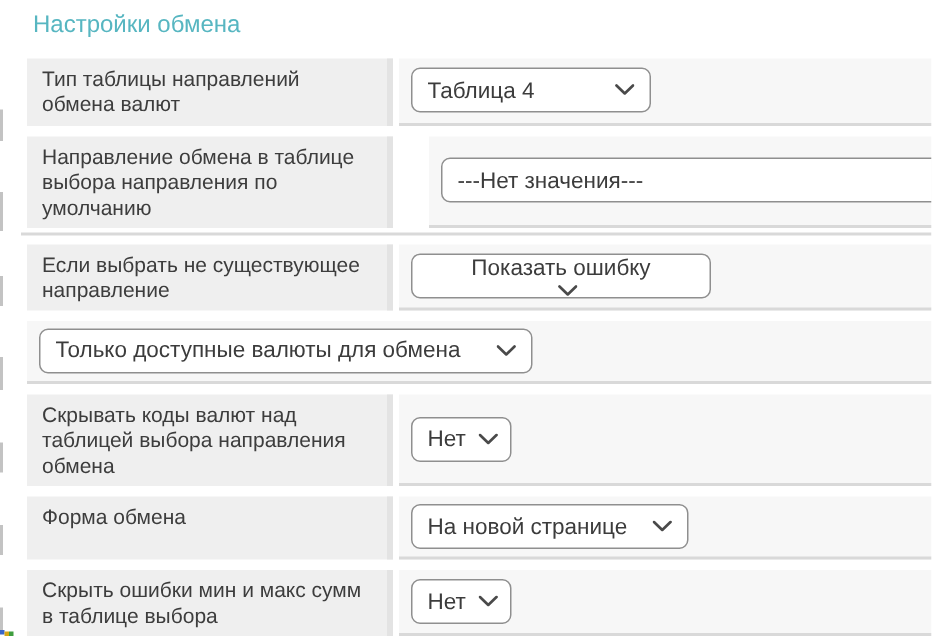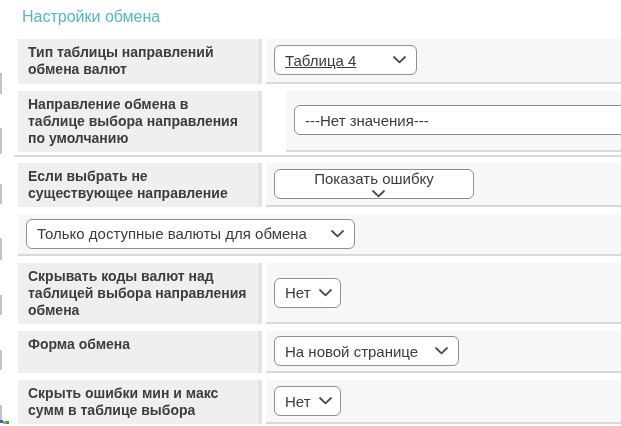--- a/index.html
+++ b/index.html
@@ -30,21 +30,21 @@
   }
   .row.tight{ margin-bottom:3px;gap:20px; }
   .label-cell{
     width:244px;
     box-sizing:border-box;
     background:#efefef;
     border-right:4px solid #e3e3e3;
     margin-right:4px;
     padding:5px 10px;
     font-size:14px;
-    font-weight:700;
+    font-weight:400;
     color:#3d3d3d;
     line-height:1.22;
     flex-shrink:0;
   }
   .panel{
     flex:1;
     background:#f7f7f7;
     border-bottom:2px solid #d9d9d9;
     display:flex;
     align-items:center;
@@ -62,21 +62,21 @@
     align-items:center;
     justify-content:space-between;
     padding:0 10px;
     font-size:15px;
     color:#3c3c3c;
     white-space:nowrap;
     flex-shrink:0;
     cursor:pointer;
   }
   .select .chev{ display:flex; align-items:center; margin-left:8px; }
-  .w-r1{ width:143px;text-decoration:underline; }
+  .w-r1{ width:160px; }
   .w-r2{ width:420px; }
   .w-r3{ width:200px;flex-direction:column; }
   .w-r4{ width:329px; }
   .w-r5{ width:67px; }
   .w-r6{ width:185px; }
   .w-r7{ width:67px; }
   .hr-rule{
     height:2px;
     background:#d9d9d9;
     margin:0 0 6px -4px;

